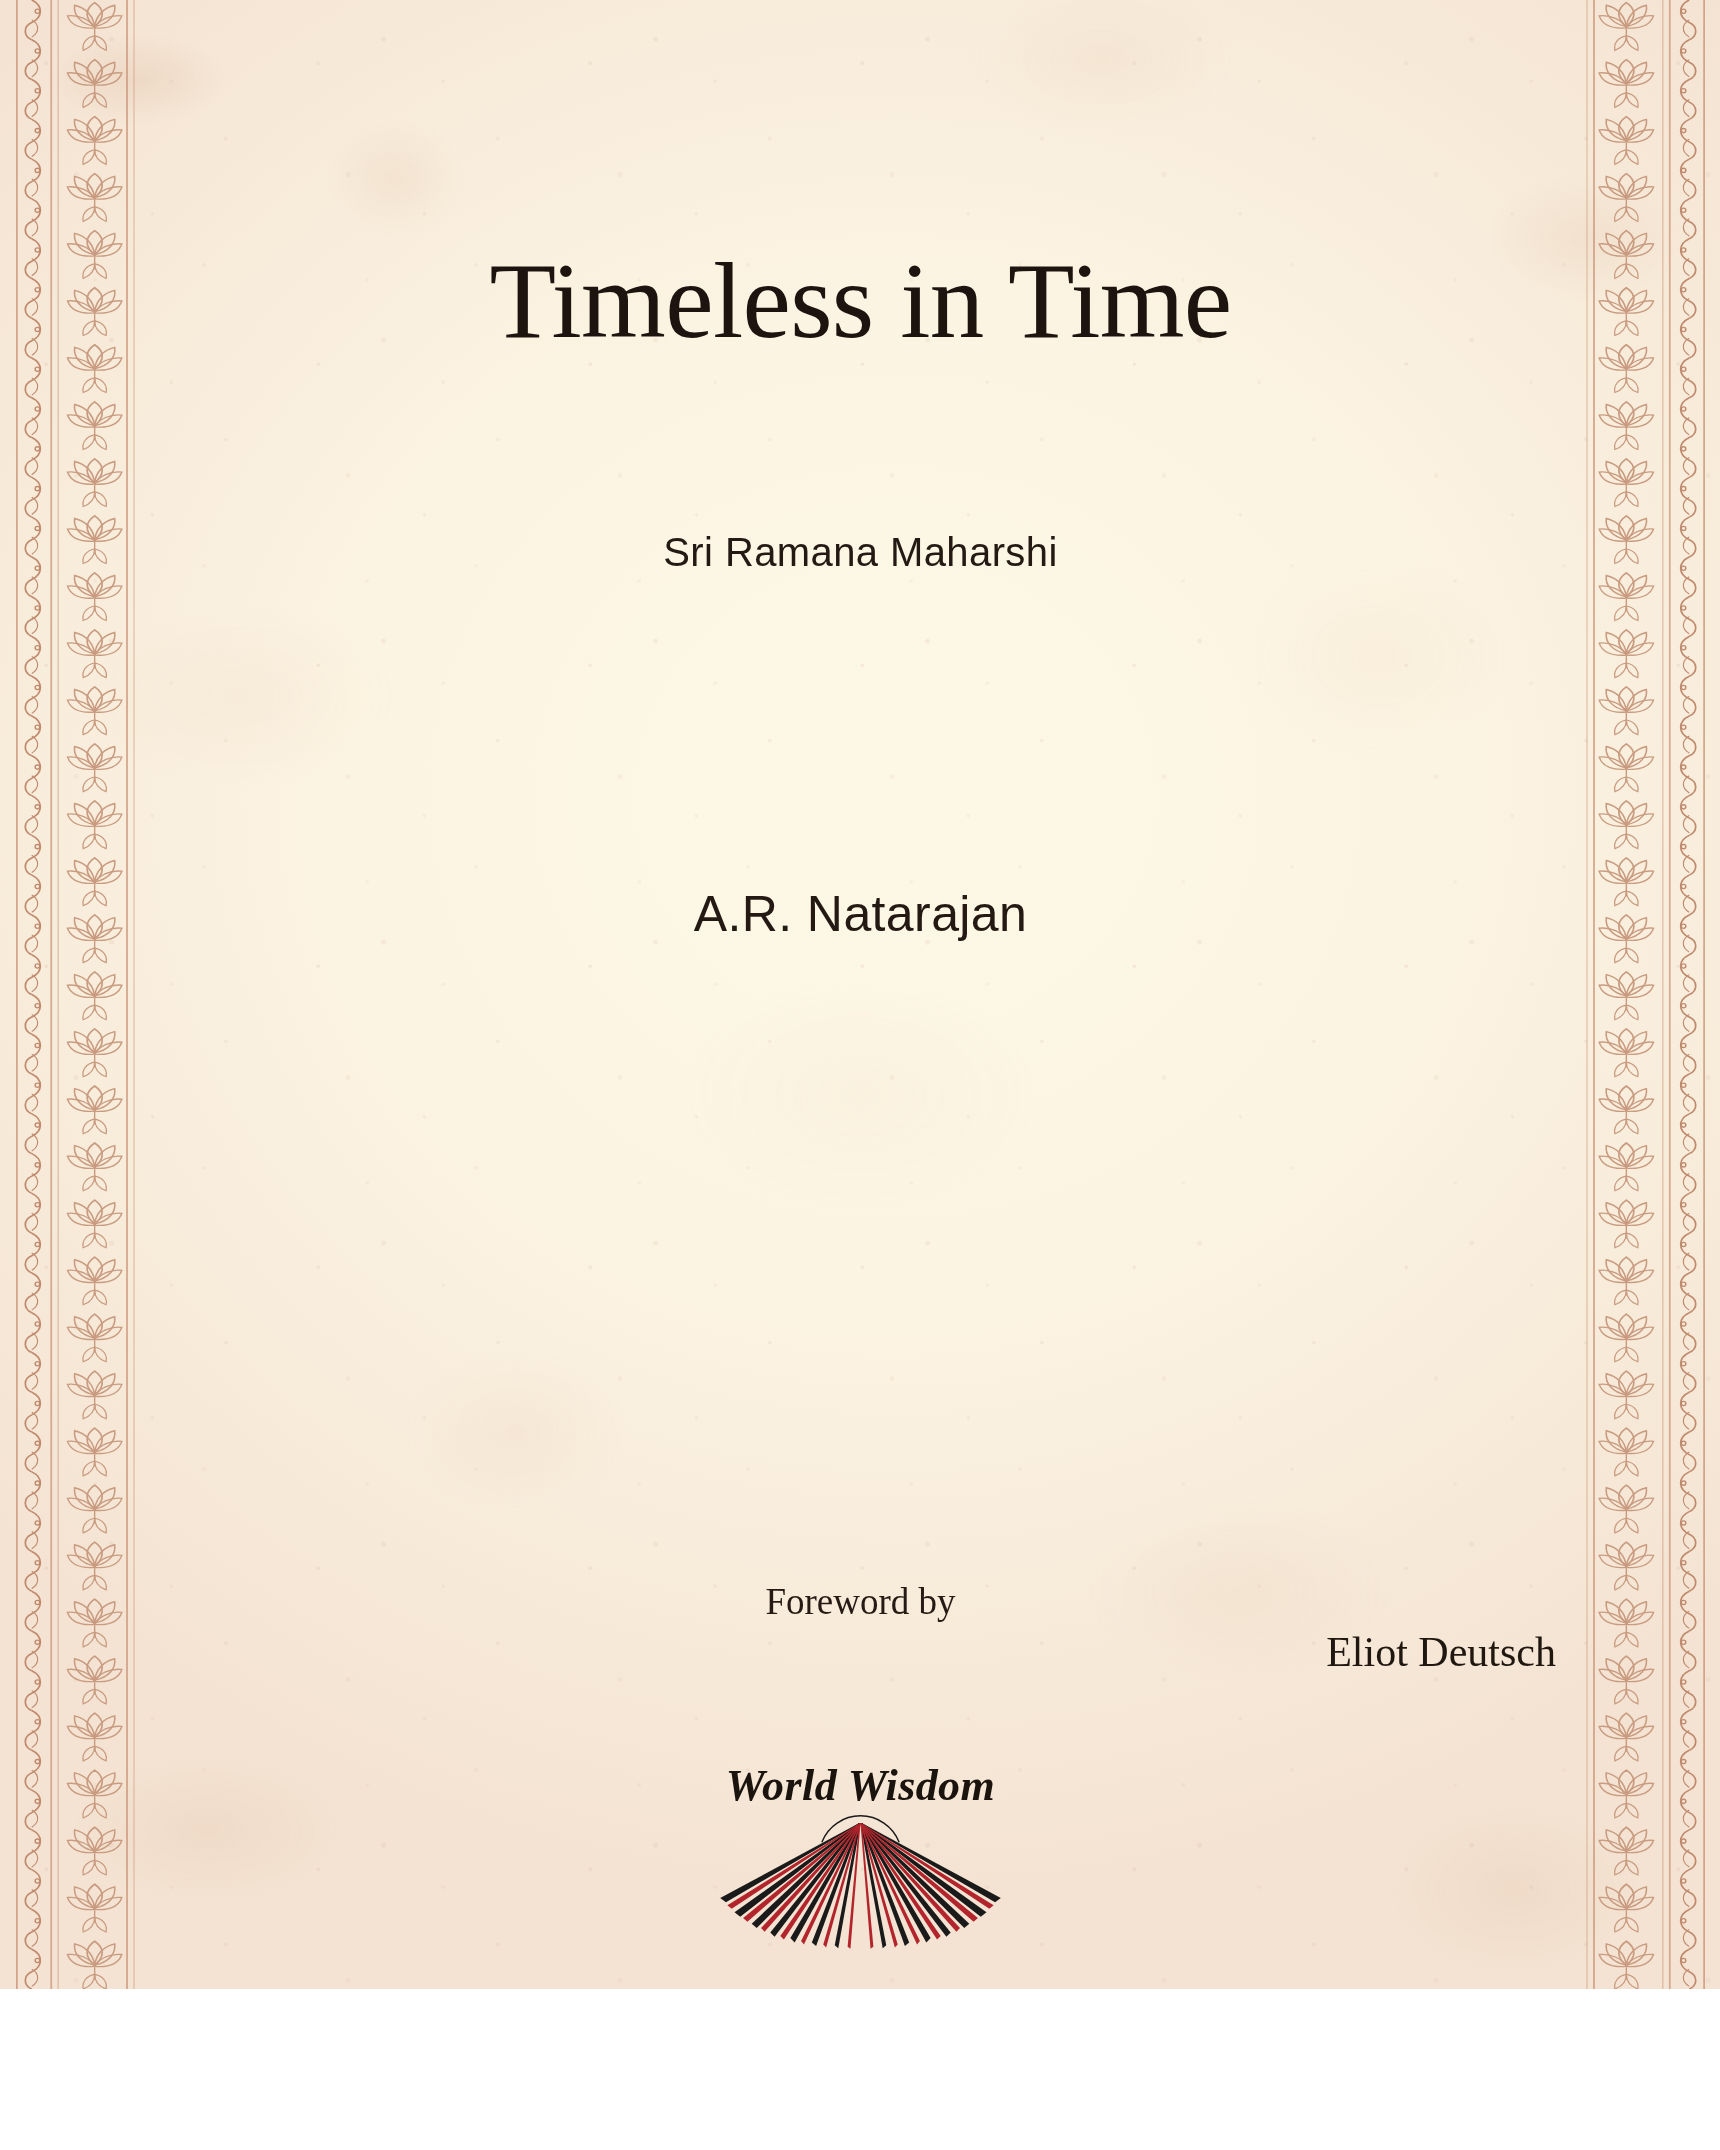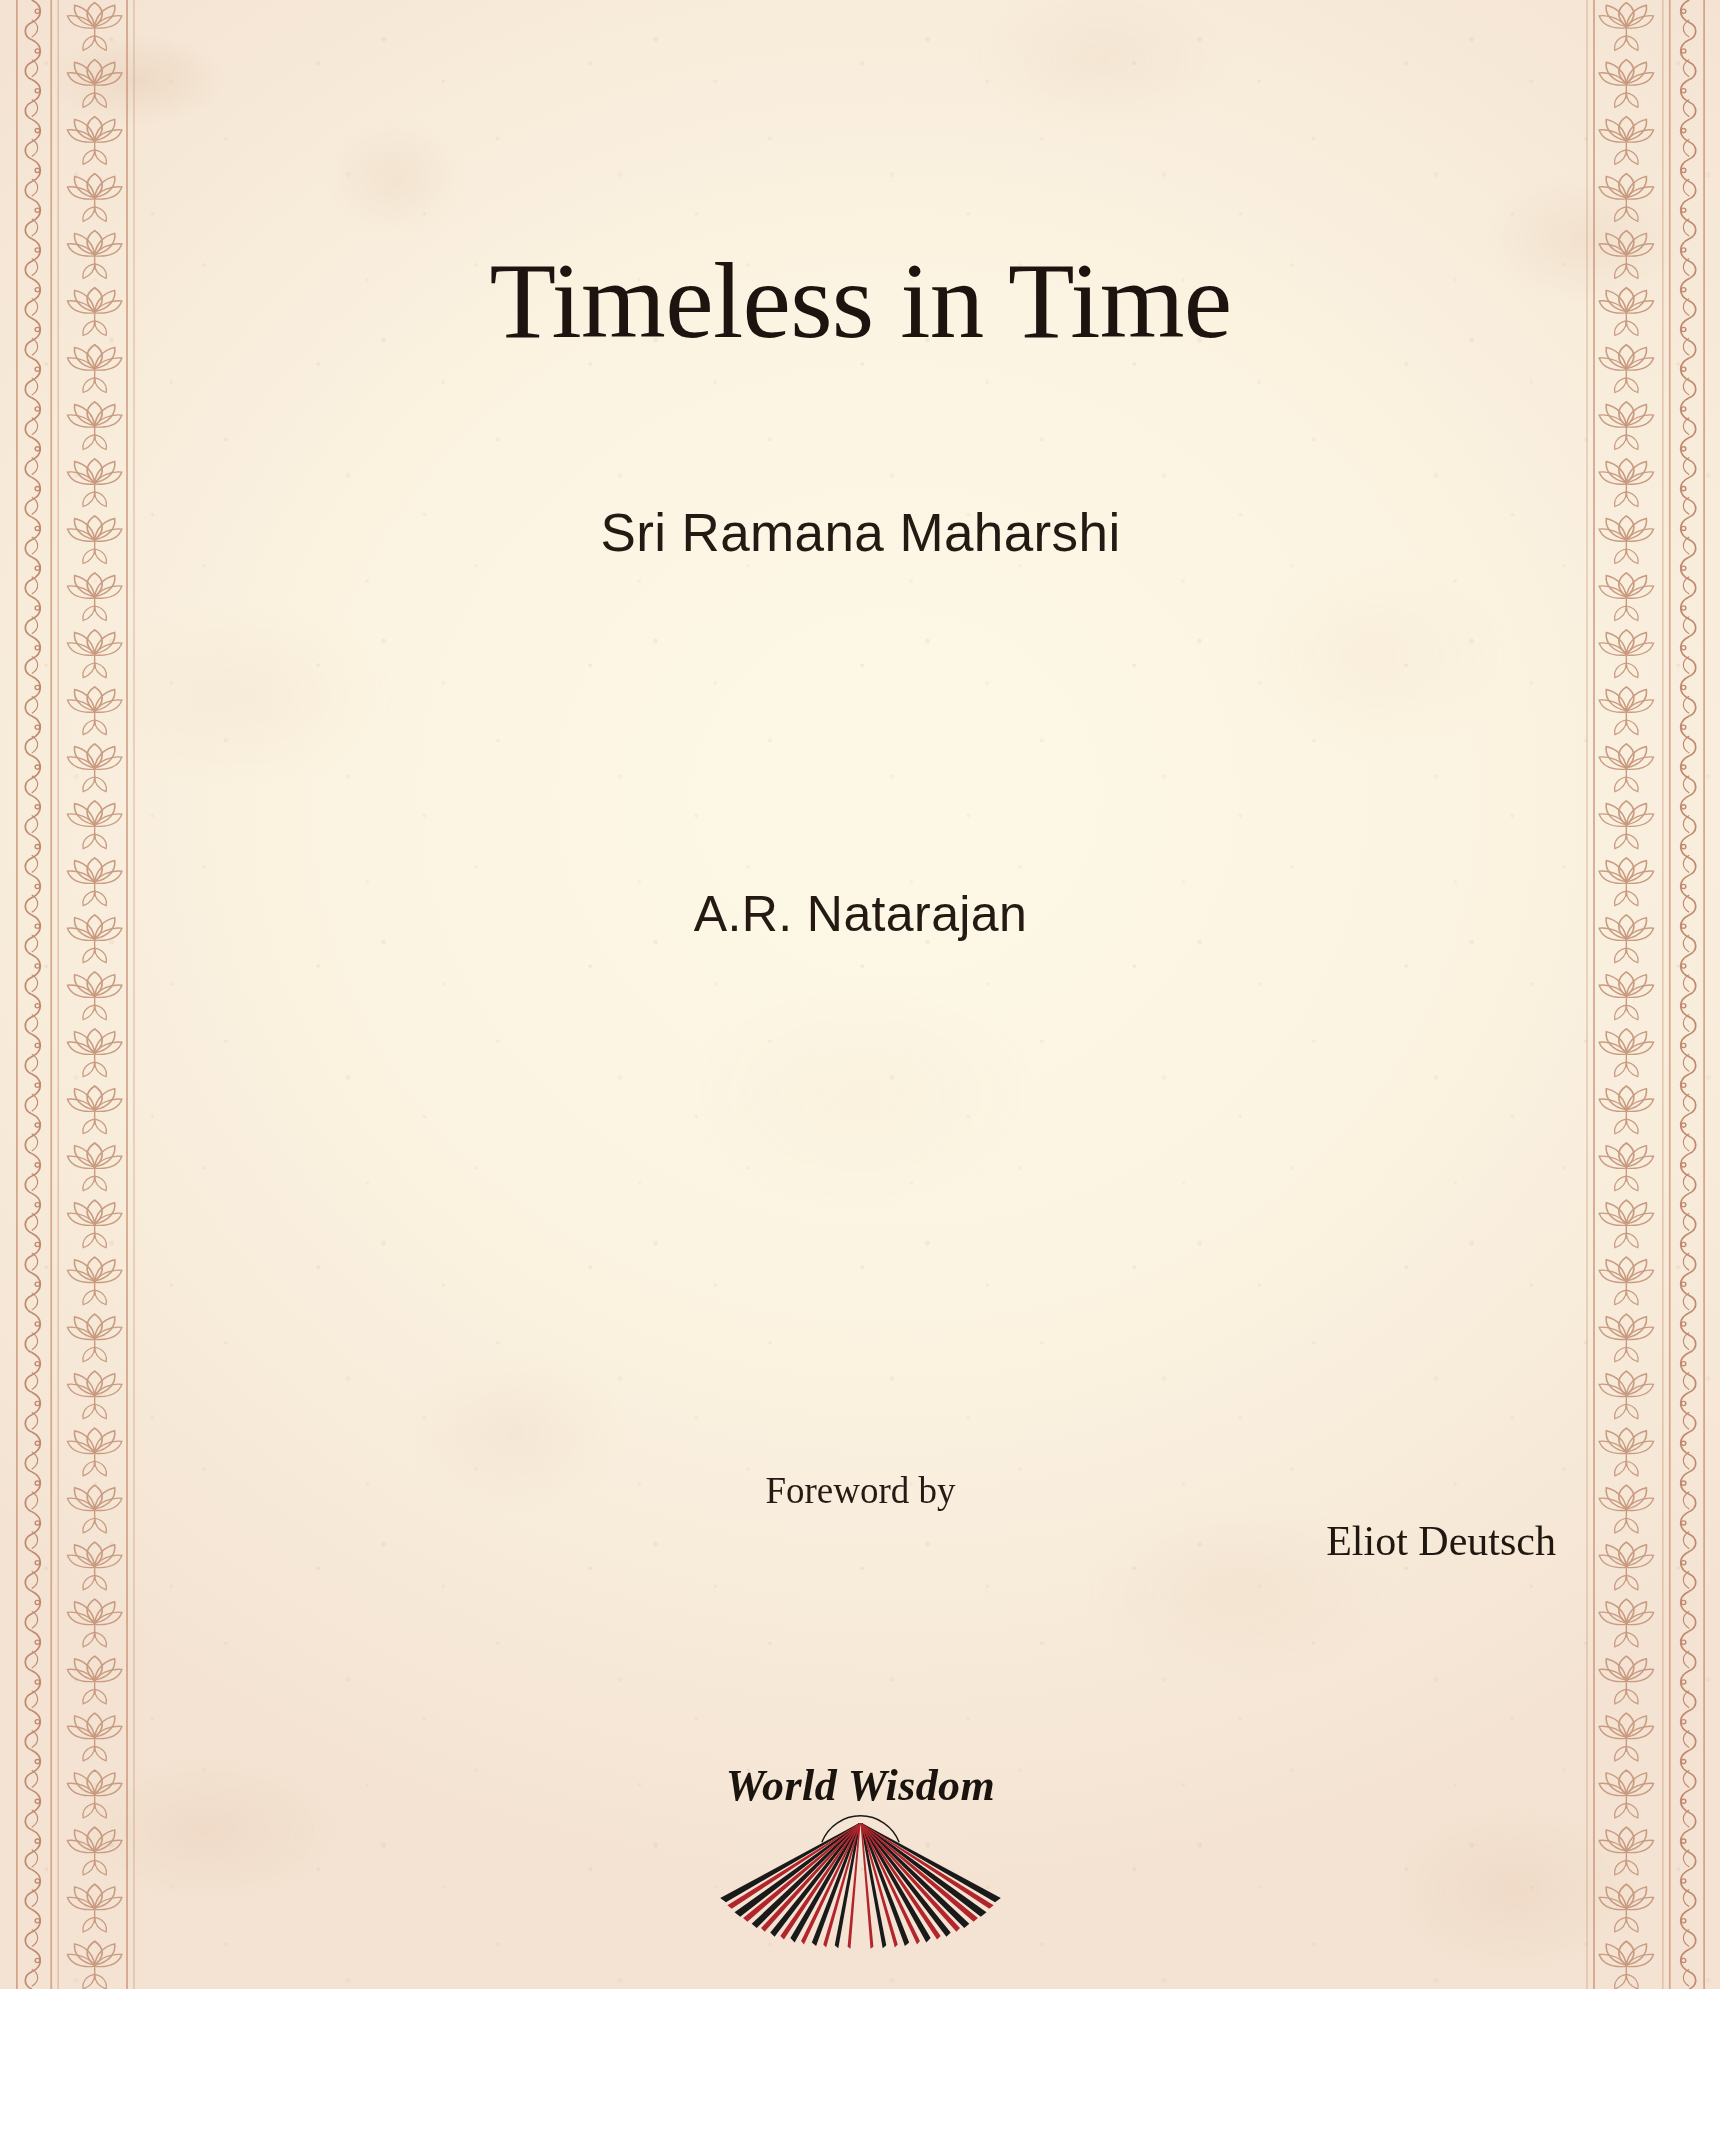--- a/index.html
+++ b/index.html
@@ -88,46 +88,46 @@
     right: 0;
     font-size: 109px;
     line-height: 1.05;
     letter-spacing: -0.7px;
     color: #1e140f;
     font-weight: 400;
   }
 
   .subtitle {
     position: absolute;
-    top: 502px;
+    top: 530px;
     left: 0;
     right: 0;
     font-family: "Liberation Sans", sans-serif;
-    font-size: 53px;
+    font-size: 40px;
     letter-spacing: 0.4px;
     color: #241a13;
     font-weight: 400;
   }
 
   .author {
     position: absolute;
     top: 885px;
     left: 0;
     right: 0;
     font-family: "Liberation Sans", sans-serif;
     font-size: 50px;
     letter-spacing: 0.4px;
     color: #241a13;
     font-weight: 400;
     text-align: center;
   }
 
   .foreword {
     position: absolute;
-    top: 1468px;
+    top: 1579px;
     left: 0;
     right: 0;
   }
   .foreword-label {
     font-size: 37px;
     line-height: 1.25;
     color: #251b14;
   }
   .foreword-name {
     font-size: 42px;

